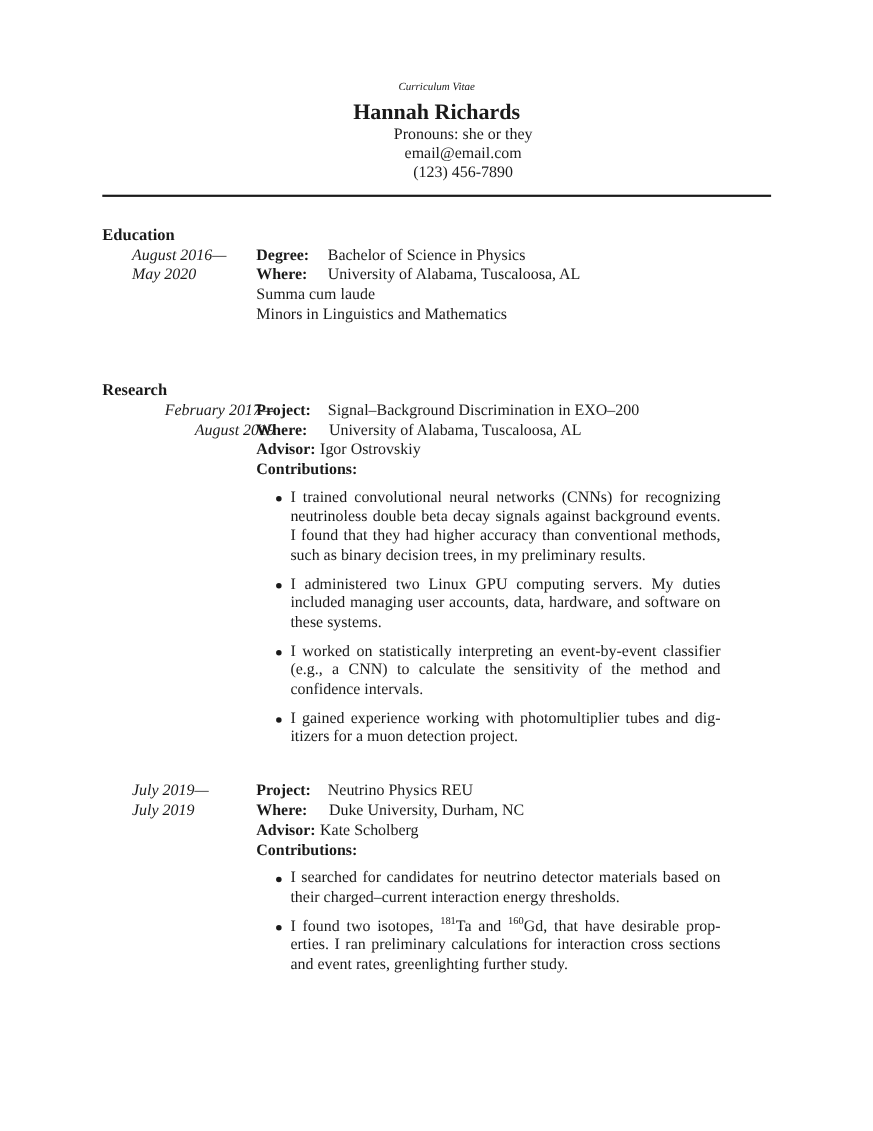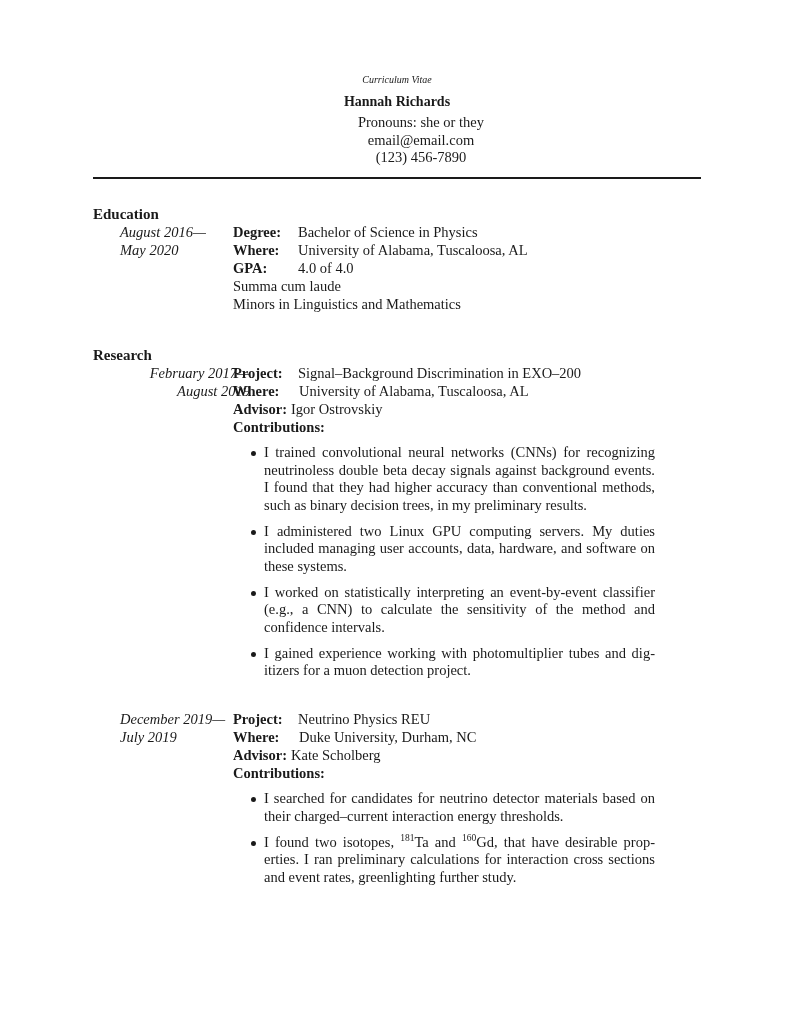--- a/index.html
+++ b/index.html
@@ -30,21 +30,21 @@
       font-family: "Liberation Serif", "DejaVu Serif", serif;
     }
     .header .cv-label {
       font-style: italic;
       font-size: 10px;
       line-height: 19px;
       height: 19px;
     }
     .header .name {
       font-weight: bold;
-      font-size: 14px;
+      font-size: 20px;
       line-height: 24px;
       height: 24px;
       margin-top: 1px;
     }
     .header .line {
       font-size: 14.5px;
       line-height: 17.5px;
       height: 17.5px;
       padding-left: 48px;
     }
@@ -143,24 +143,20 @@
   </div>
   <div class="entry edu" style="top:223px;">
     <div class="field-row">
       <span class="lbl">Degree:</span>
       <span>Bachelor of Science in Physics</span>
     </div>
     <div class="field-row">
       <span class="lbl">Where:</span>
       <span>University of Alabama, Tuscaloosa, AL</span>
     </div>
-    <div class="field-row">
-      <span class="lbl">GPA:</span>
-      <span>4.0 of 4.0</span>
-    </div>
     <div class="plain-row">Summa cum laude</div>
     <div class="plain-row">Minors in Linguistics and Mathematics</div>
   </div>
 
   <div class="section-title" style="top:346px;">Research</div>
 
   <div class="dates" style="top:364px;text-align:right;">
     <div>February 2017—</div>
     <div>August 2019</div>
   </div>
@@ -180,21 +176,21 @@
     <div class="contrib-label">Contributions:</div>
     <ul class="bullets">
       <li><span class="dot"></span><span>I trained convolutional neural networks (CNNs) for recogniz­ing neutrinoless double beta decay signals against background events. I found that they had higher accuracy than conventional methods, such as binary decision trees, in my preliminary re­sults.</span></li>
       <li><span class="dot"></span><span>I administered two Linux GPU computing servers.  My duties included managing user accounts, data, hardware, and software on these systems.</span></li>
       <li><span class="dot"></span><span>I worked on statistically interpreting an event-by-event classifier (e.g., a CNN) to calculate the sensitivity of the method and confidence intervals.</span></li>
       <li><span class="dot"></span><span>I gained experience working with photomultiplier tubes and dig­itizers for a muon detection project.</span></li>
     </ul>
   </div>
 
   <div class="dates" style="top:710px;">
-    <div>December 2019—</div>
+    <div>July 2019—</div>
     <div>July 2019</div>
   </div>
   <div class="entry res" style="top:710px;">
     <div class="field-row">
       <span class="lbl w-proj">Project:</span>
       <span>Neutrino Physics REU</span>
     </div>
     <div class="field-row">
       <span class="lbl w-where">Where:</span>
       <span>Duke University, Durham, NC</span>

